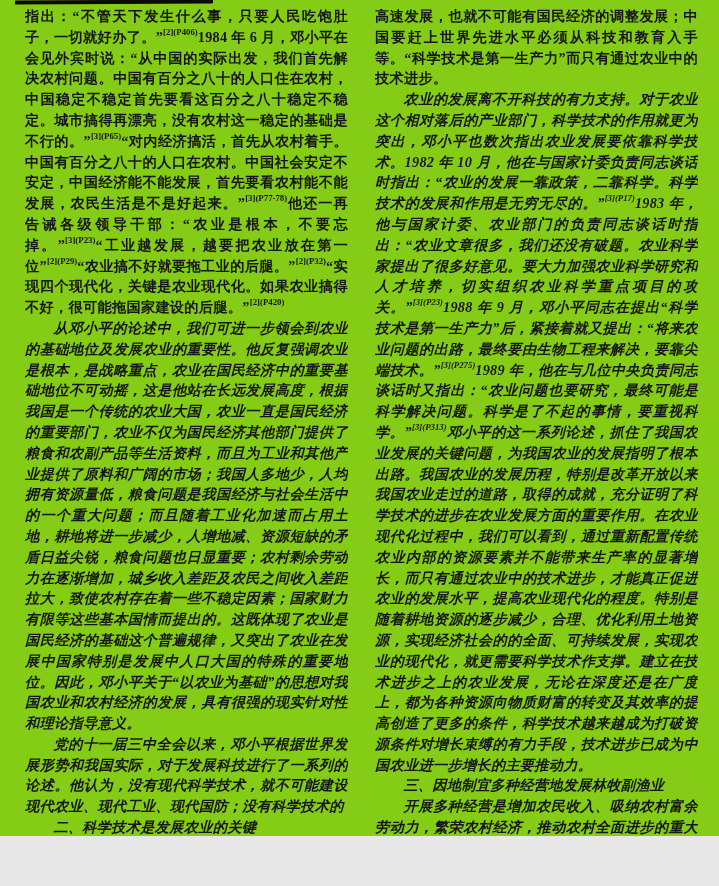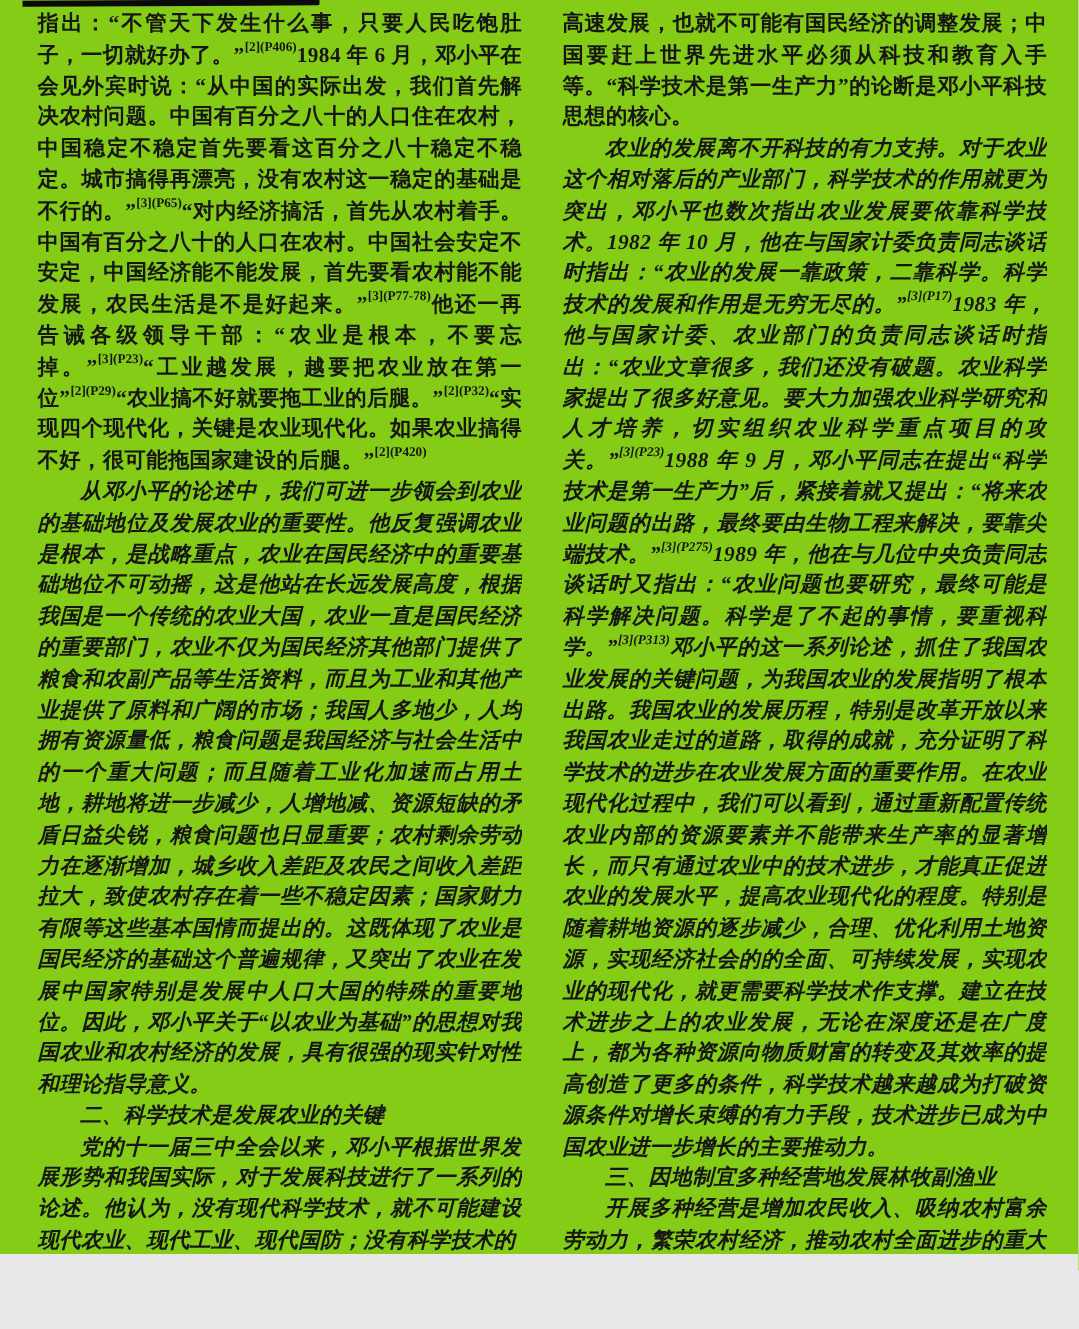--- a/index.html
+++ b/index.html
@@ -64,23 +64,23 @@
 </style>
 </head>
 <body>
 
 <div class="page">
   <div class="scan-line"></div>
   <div class="columns">
     <div class="column">
         <p class="para"><span>指出：“不管天下发生什么事，只要人民吃饱肚子，一切就好办了。”</span><sup class="cite">[2](P406)</sup><span>1984 年 6 月，邓小平在会见外宾时说：“从中国的实际出发，我们首先解决农村问题。中国有百分之八十的人口住在农村，中国稳定不稳定首先要看这百分之八十稳定不稳定。城市搞得再漂亮，没有农村这一稳定的基础是不行的。”</span><sup class="cite">[3](P65)</sup><span>“对内经济搞活，首先从农村着手。中国有百分之八十的人口在农村。中国社会安定不安定，中国经济能不能发展，首先要看农村能不能发展，农民生活是不是好起来。”</span><sup class="cite">[3](P77-78)</sup><span>他还一再告诫各级领导干部：“农业是根本，不要忘掉。”</span><sup class="cite">[3](P23)</sup><span>“工业越发展，越要把农业放在第一位”</span><sup class="cite">[2](P29)</sup><span>“农业搞不好就要拖工业的后腿。”</span><sup class="cite">[2](P32)</sup><span>“实现四个现代化，关键是农业现代化。如果农业搞得不好，很可能拖国家建设的后腿。”</span><sup class="cite">[2](P420)</sup></p>
         <p class="para indent"><span>从邓小平的论述中，我们可进一步领会到农业的基础地位及发展农业的重要性。他反复强调农业是根本，是战略重点，农业在国民经济中的重要基础地位不可动摇，这是他站在长远发展高度，根据我国是一个传统的农业大国，农业一直是国民经济的重要部门，农业不仅为国民经济其他部门提供了粮食和农副产品等生活资料，而且为工业和其他产业提供了原料和广阔的市场；我国人多地少，人均拥有资源量低，粮食问题是我国经济与社会生活中的一个重大问题；而且随着工业化加速而占用土地，耕地将进一步减少，人增地减、资源短缺的矛盾日益尖锐，粮食问题也日显重要；农村剩余劳动力在逐渐增加，城乡收入差距及农民之间收入差距拉大，致使农村存在着一些不稳定因素；国家财力有限等这些基本国情而提出的。这既体现了农业是国民经济的基础这个普遍规律，又突出了农业在发展中国家特别是发展中人口大国的特殊的重要地位。因此，邓小平关于“以农业为基础”的思想对我国农业和农村经济的发展，具有很强的现实针对性和理论指导意义。</span></p>
+        <p class="para indent"><span>党的十一届三中全会以来，邓小平根据世界发展形势和我国实际，对于发展科技进行了一系列的论述。他认为，没有现代科学技术，就不可能建设现代农业、现代工业、现代国防；没有科学技术的</span></p>
         <p class="para heading indent"><span>二、科学技术是发展农业的关键</span></p>
-        <p class="para indent"><span>党的十一届三中全会以来，邓小平根据世界发展形势和我国实际，对于发展科技进行了一系列的论述。他认为，没有现代科学技术，就不可能建设现代农业、现代工业、现代国防；没有科学技术的</span></p>
       </div>
     <div class="column">
-        <p class="para"><span>高速发展，也就不可能有国民经济的调整发展；中国要赶上世界先进水平必须从科技和教育入手等。“科学技术是第一生产力”的论断是邓小平科技思想的核心。</span></p>
+        <p class="para"><span>高速发展，也就不可能有国民经济的调整发展；中国要赶上世界先进水平必须从科技和教育入手等。“科学技术是第一生产力”而只有通过农业中的技术进步。</span></p>
         <p class="para indent"><span>农业的发展离不开科技的有力支持。对于农业这个相对落后的产业部门，科学技术的作用就更为突出，邓小平也数次指出农业发展要依靠科学技术。1982 年 10 月，他在与国家计委负责同志谈话时指出：“农业的发展一靠政策，二靠科学。科学技术的发展和作用是无穷无尽的。”</span><sup class="cite">[3](P17)</sup><span>1983 年，他与国家计委、农业部门的负责同志谈话时指出：“农业文章很多，我们还没有破题。农业科学家提出了很多好意见。要大力加强农业科学研究和人才培养，切实组织农业科学重点项目的攻关。”</span><sup class="cite">[3](P23)</sup><span>1988 年 9 月，邓小平同志在提出“科学技术是第一生产力”后，紧接着就又提出：“将来农业问题的出路，最终要由生物工程来解决，要靠尖端技术。”</span><sup class="cite">[3](P275)</sup><span>1989 年，他在与几位中央负责同志谈话时又指出：“农业问题也要研究，最终可能是科学解决问题。科学是了不起的事情，要重视科学。”</span><sup class="cite">[3](P313)</sup><span>邓小平的这一系列论述，抓住了我国农业发展的关键问题，为我国农业的发展指明了根本出路。我国农业的发展历程，特别是改革开放以来我国农业走过的道路，取得的成就，充分证明了科学技术的进步在农业发展方面的重要作用。在农业现代化过程中，我们可以看到，通过重新配置传统农业内部的资源要素并不能带来生产率的显著增长，而只有通过农业中的技术进步，才能真正促进农业的发展水平，提高农业现代化的程度。特别是随着耕地资源的逐步减少，合理、优化利用土地资源，实现经济社会的的全面、可持续发展，实现农业的现代化，就更需要科学技术作支撑。建立在技术进步之上的农业发展，无论在深度还是在广度上，都为各种资源向物质财富的转变及其效率的提高创造了更多的条件，科学技术越来越成为打破资源条件对增长束缚的有力手段，技术进步已成为中国农业进一步增长的主要推动力。</span></p>
         <p class="para heading indent"><span>三、因地制宜多种经营地发展林牧副渔业</span></p>
         <p class="para indent"><span>开展多种经营是增加农民收入、吸纳农村富余劳动力，繁荣农村经济，推动农村全面进步的重大举措。邓小平在 1976 年与国家计委负责同志谈话时</span></p>
       </div>
   </div>
 </div>
 
 </body></html>

